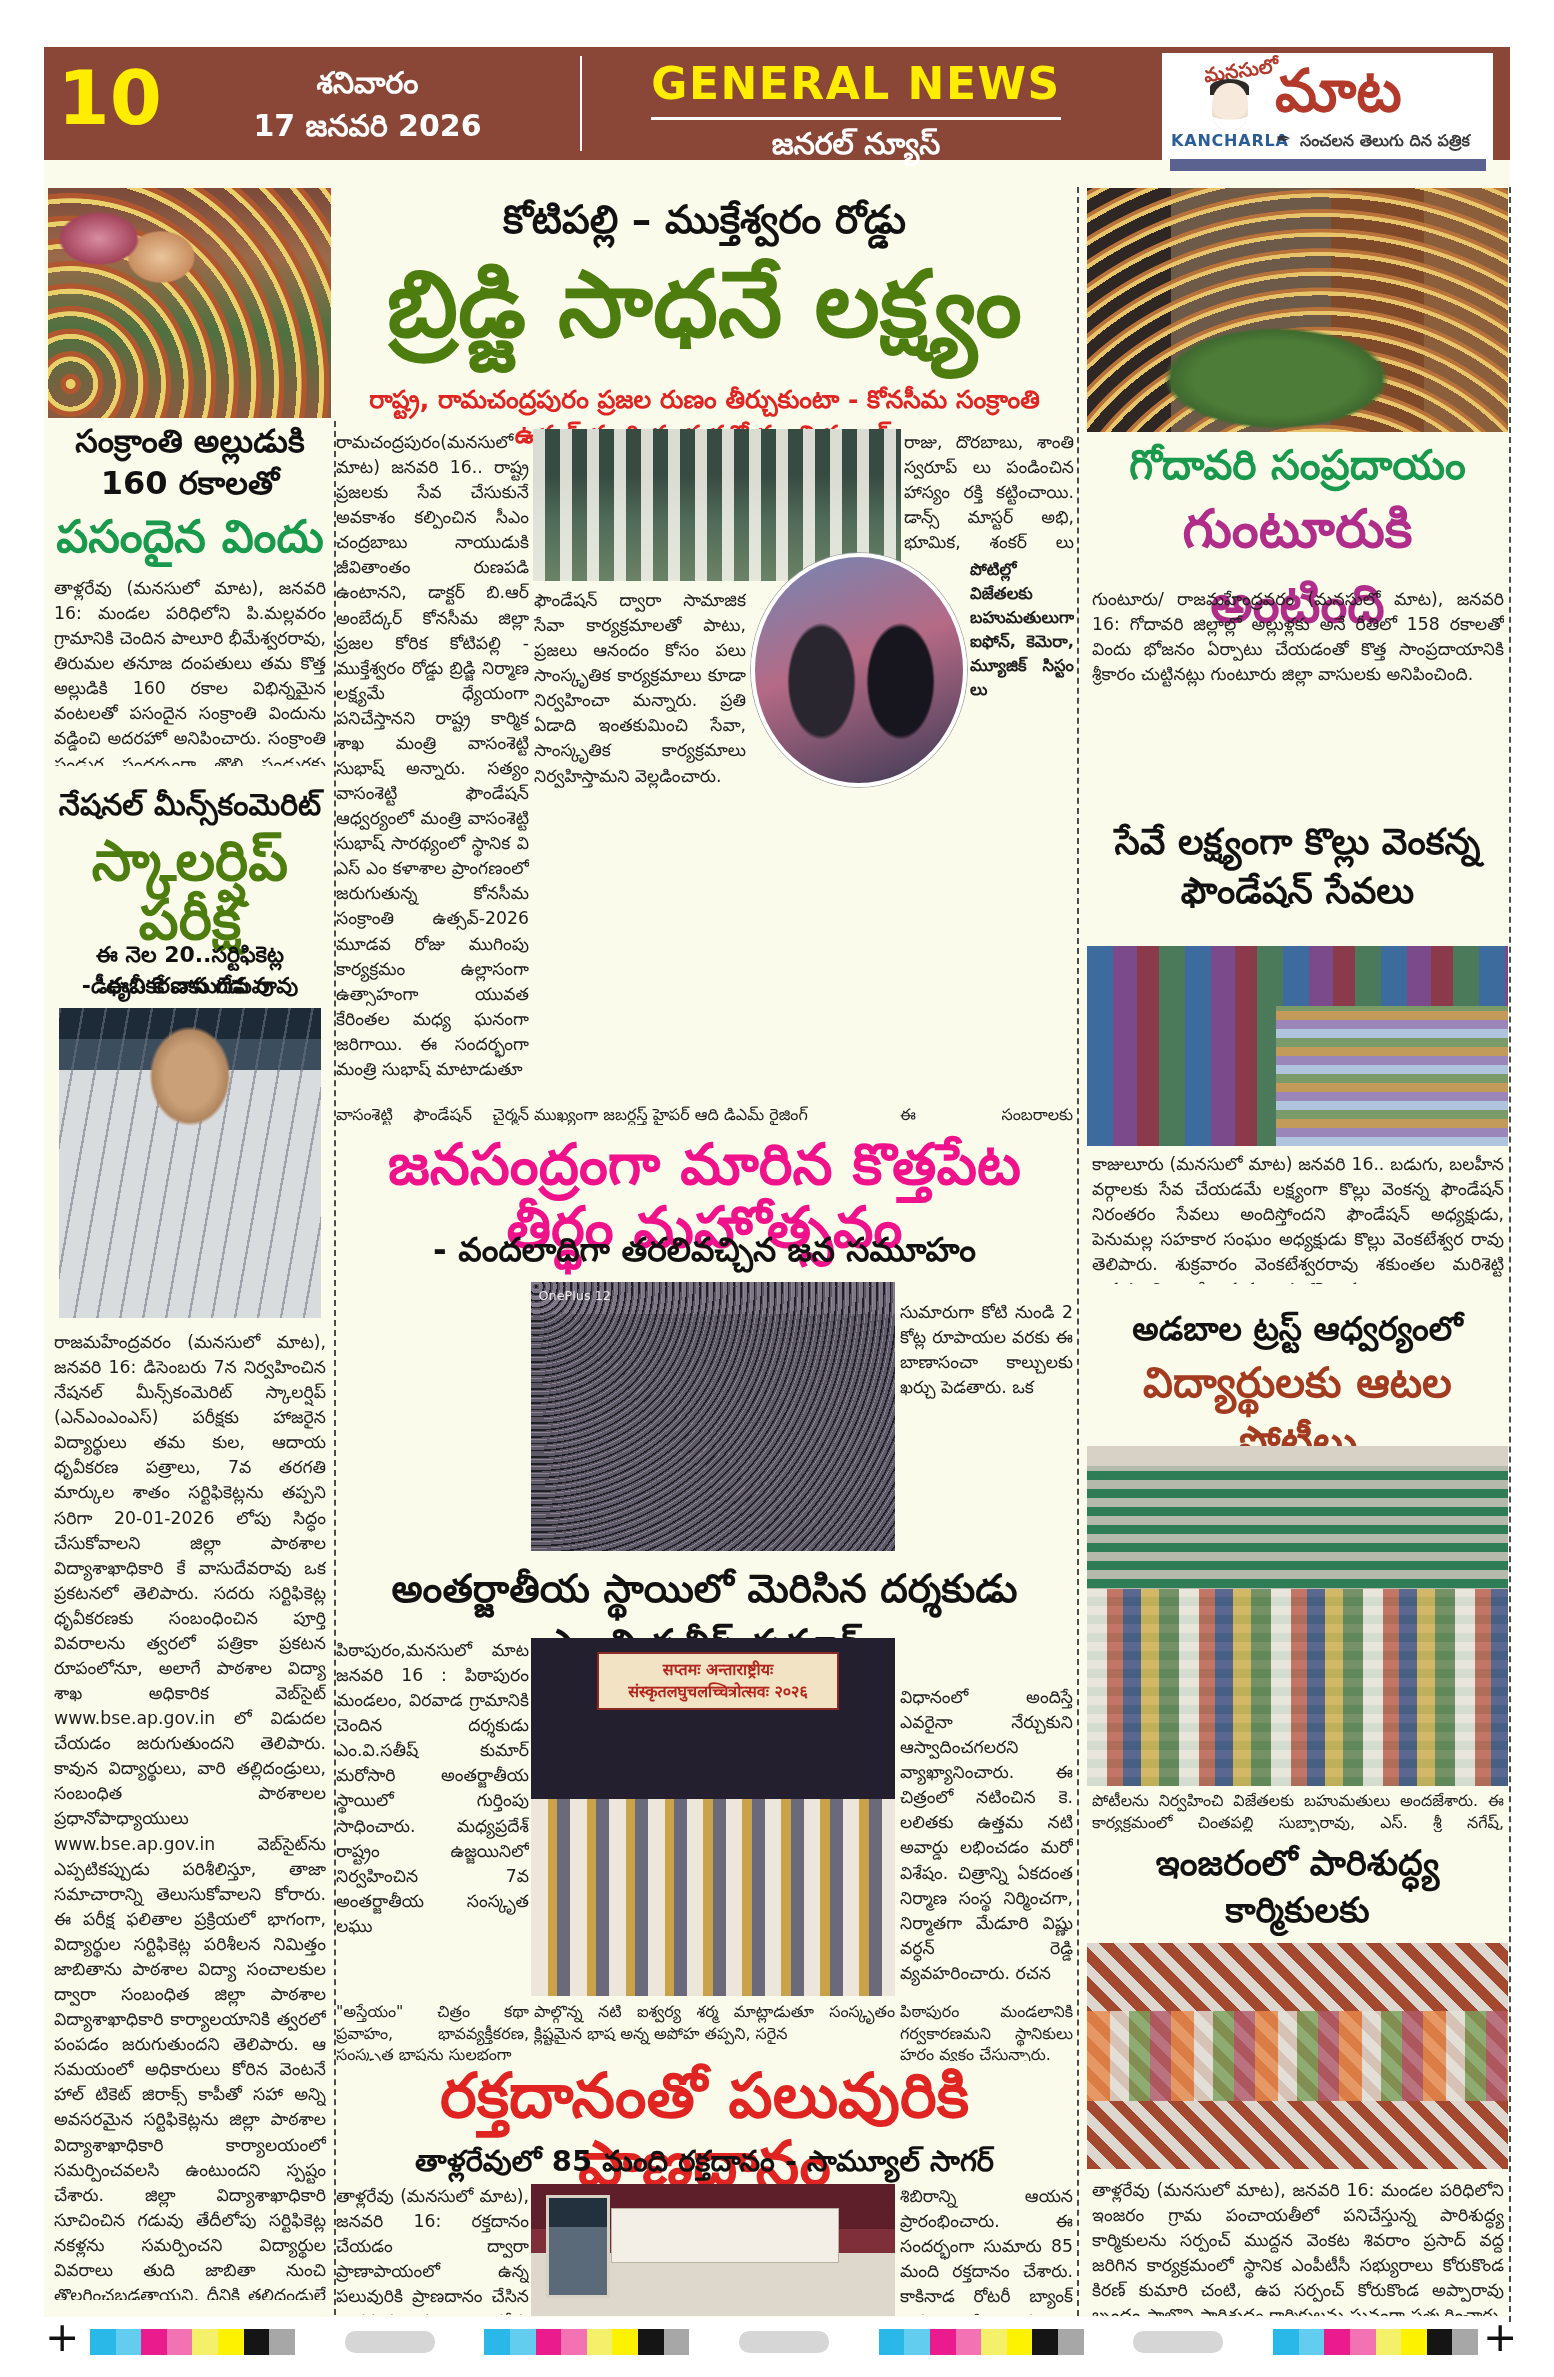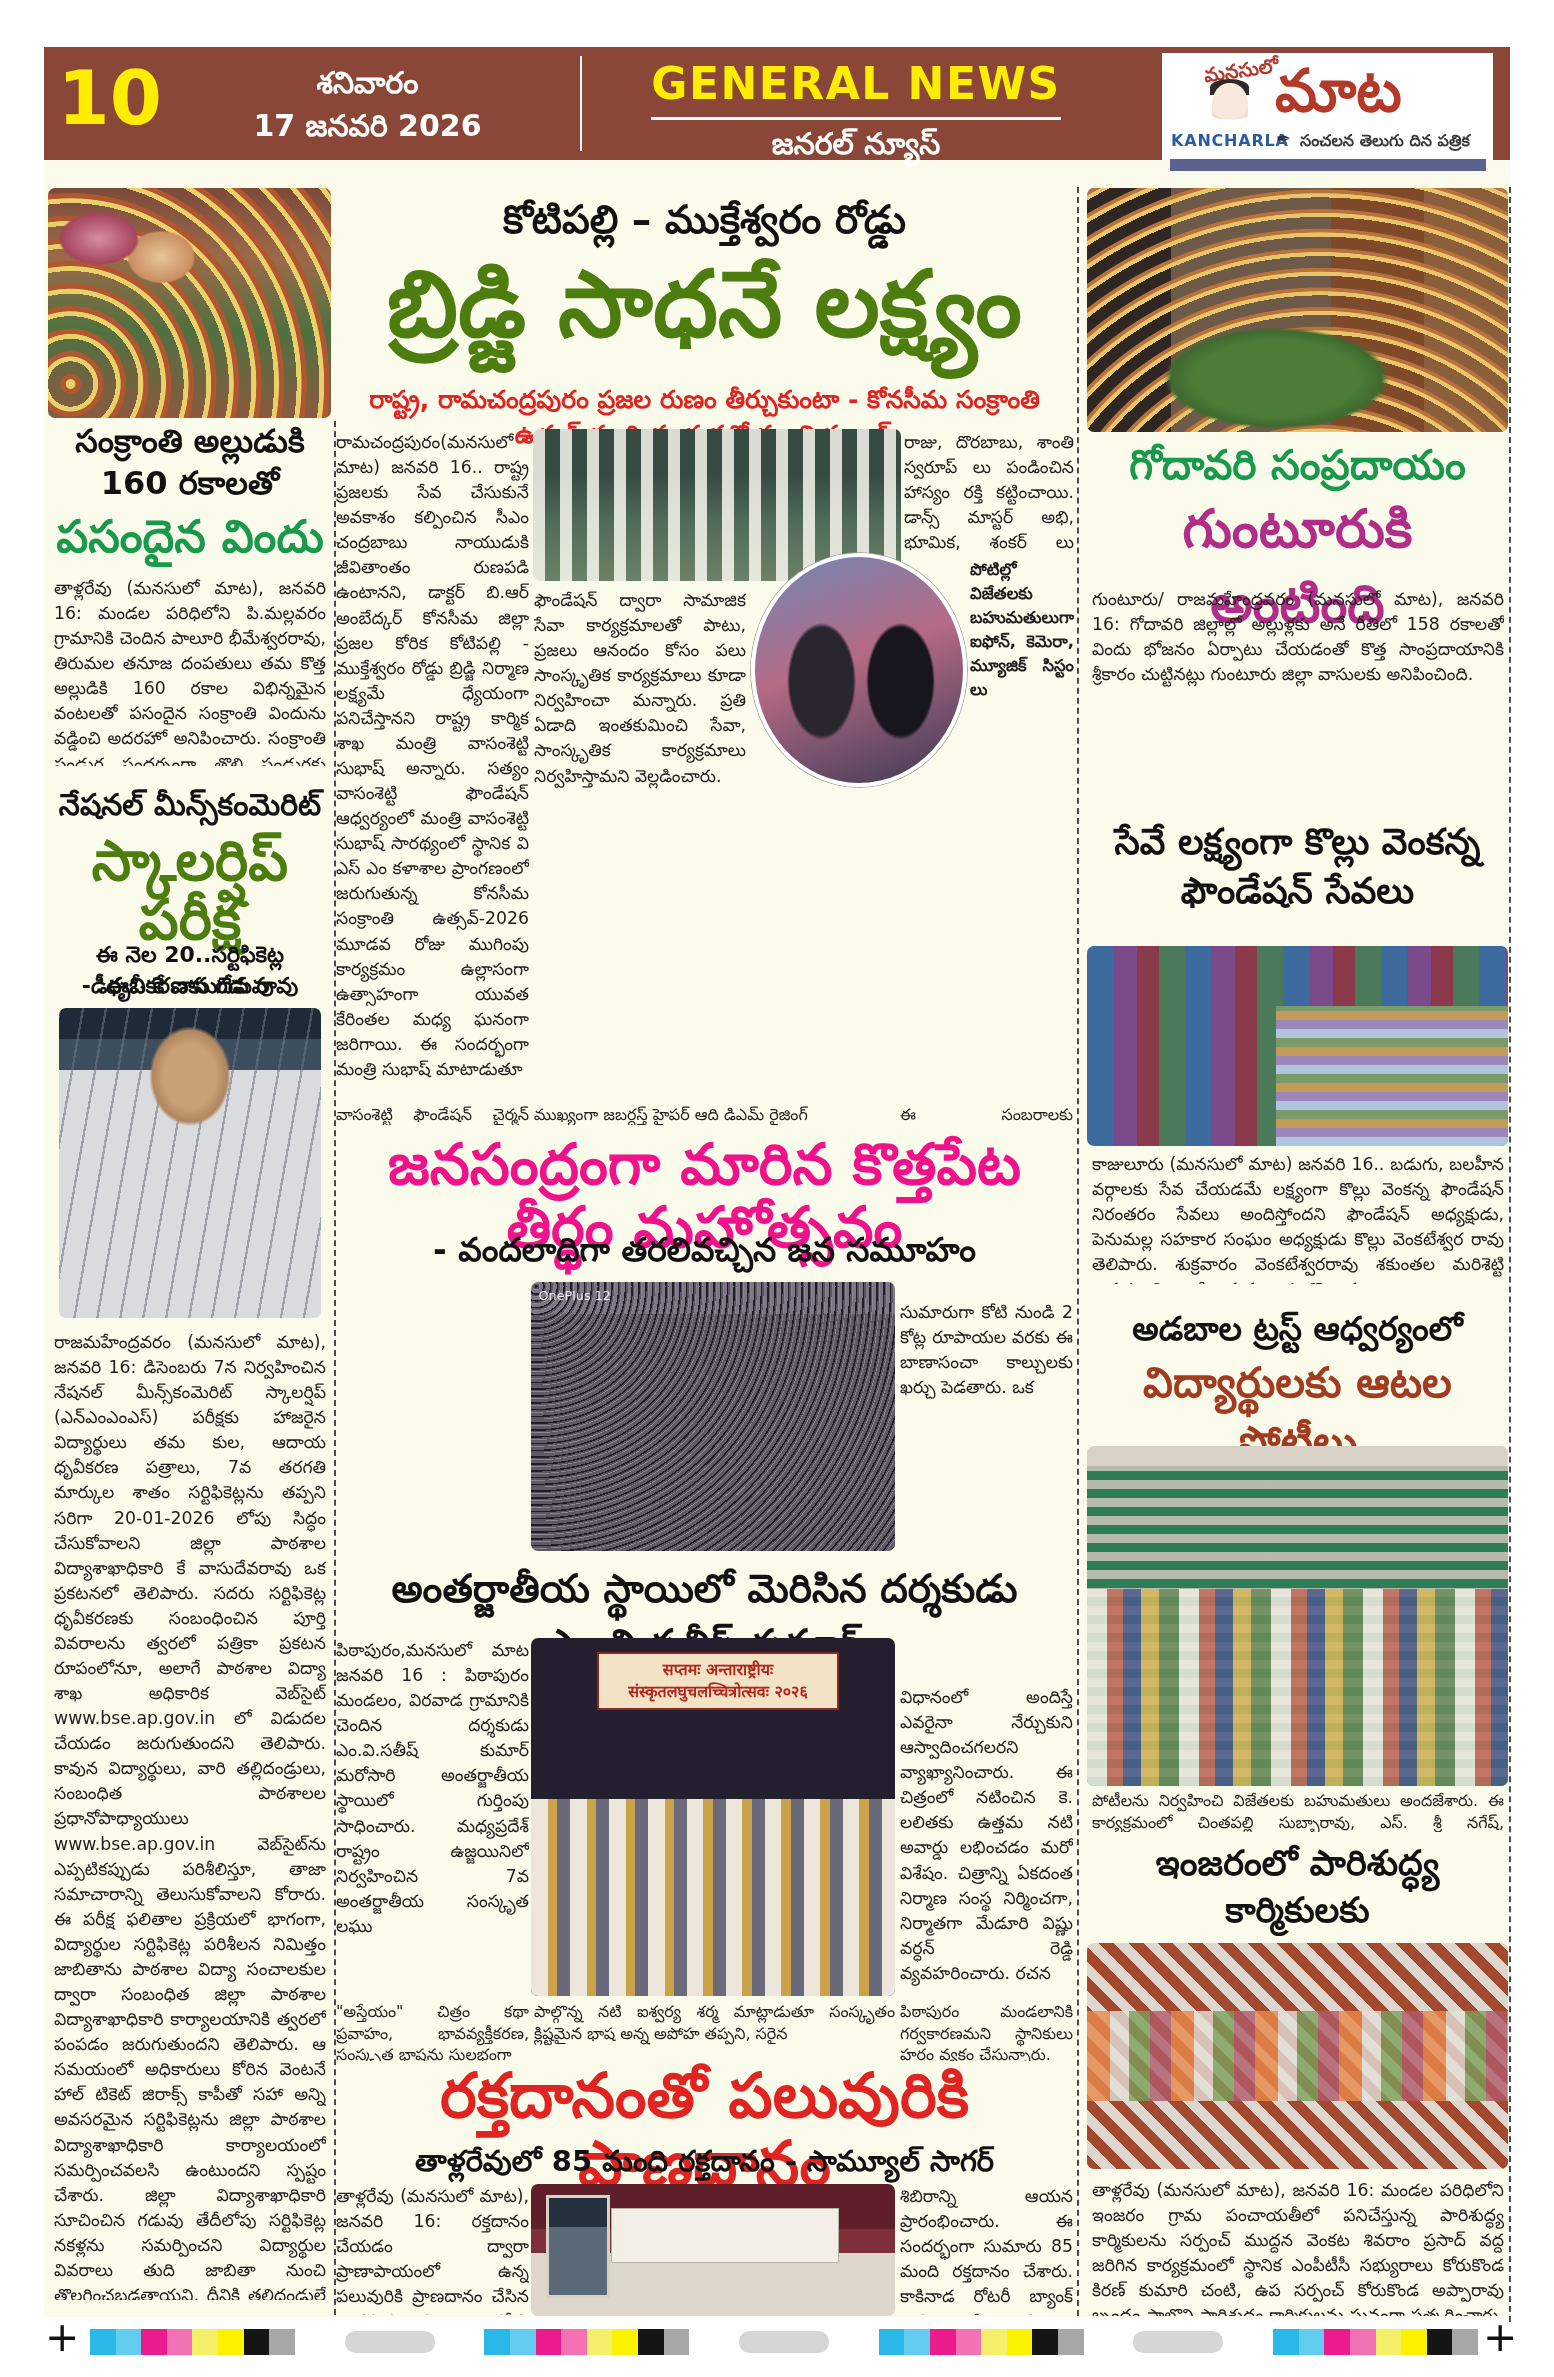--- a/index.html
+++ b/index.html
@@ -29,21 +29,21 @@
   .logo .face{position:absolute;left:50px;top:30px;width:36px;height:47px;border-radius:46% 46% 40% 40%;background:radial-gradient(circle at 50% 34%,#f7e9dc 55%,#e8d2bd 70%,#d9bfa4 100%);box-shadow:inset 0 -30px 0 -19.6px #ffffff;}
   .logo .hair{position:absolute;left:48px;top:25.6px;width:39px;height:16.5px;border-radius:50% 50% 0 0;background:#2e2a28;}
   .logo .title{position:absolute;left:113px;top:7.5px;font-size:59px;font-weight:bold;color:#b33a2a;line-height:1;}
   .logo .pub{position:absolute;left:9px;top:78px;font-size:16px;font-weight:bold;color:#2b5d9a;letter-spacing:0.8px;}
   .logo .pen{position:absolute;left:114px;top:75px;font-size:18px;color:#333;}
   .logo .tagb{position:absolute;left:138px;top:78px;font-size:16px;font-weight:bold;color:#3a3a3a;}
   .logo .strip{position:absolute;left:7.5px;bottom:-10.5px;width:316px;height:12px;background:#5c628f;}
   
   .vdash{border-left:2.3px dashed #4a4a4a;}
   
-  .ph{position:absolute;overflow:hidden;border-radius:7px;}
+  .ph{position:absolute;overflow:hidden;}
   .ph-feast{background:radial-gradient(68px 45px at 18% 22%,#d98ca0 0%,#a4455e 55%,transparent 60%),radial-gradient(53px 41px at 40% 30%,#e9c59a 0%,#c98f62 60%,transparent 65%),repeating-radial-gradient(circle at 22.6px 196px,#e9d06a 0 4.5px,#b0572f 5.3px 9.8px,transparent 10.5px 22.6px),linear-gradient(180deg,#7b4a3a 0%,#9c6a4a 30%,#4f7140 62%,#8a5a40 100%);}
   .ph-portrait{background:radial-gradient(68px 83px at 50% 22%,#caa078 0 38%,#b08660 55%,transparent 60%),repeating-linear-gradient(100deg,rgba(110,116,128,.55) 0 2.3px,transparent 2.3px 22.6px),linear-gradient(180deg,#1d2a38 0 10%,#3c4e5e 10% 20%,#d9dcdf 20% 100%);}
   .ph-stage{background:repeating-linear-gradient(90deg,rgba(248,246,238,.85) 0 12px,rgba(70,90,80,.25) 12px 27px),linear-gradient(180deg,#31463c 0 30%,#53705c 60%,#77906e 100%);}
   .ph-oval{border-radius:50%;border:4.5px solid #ffffff;background:radial-gradient(53px 90px at 32% 55%,#2a2630 0 60%,transparent 65%),radial-gradient(53px 90px at 70% 55%,#17151d 0 60%,transparent 65%),linear-gradient(160deg,#7287b5 0%,#b56a85 45%,#3c3a55 100%);box-shadow:0 0 0 0.8px #999;}
   .ph-crowd{background:repeating-radial-gradient(circle at 5.3px 4.5px,#1f2026 0 1.5px,#5a5561 1.5px 3px,#8d8594 3px 3.8px,transparent 3.8px 6.8px),linear-gradient(180deg,#7d7686 0 12%,#5f5a68 12% 100%);}
   .ph-dinner{background:radial-gradient(150px 68px at 45% 78%,#4d7c38 0 55%,#3f6a2f 70%,transparent 75%),repeating-radial-gradient(circle at 233px 421px,#e8c46a 0 3.8px,#b8723a 4.5px 7.5px,transparent 8.3px 19.6px),linear-gradient(90deg,#2e2723 0 20%,#6d5a48 20% 58%,#7e4a2a 58% 80%,#8b5f3c 80% 100%);}
   .ph-kollu{background:repeating-linear-gradient(90deg,#3d6b9e 0 25.6px,#7a4a8a 25.6px 50px,#8a3a4a 50px 72px,#4a7a5a 72px 98px),linear-gradient(180deg,transparent 0 55%,#cbb791 55% 100%);background-blend-mode:normal;}
   .ph-kollu:after{content:"";position:absolute;right:0;top:30%;width:55%;height:70%;background:repeating-linear-gradient(0deg,#b0c4de 0 9px,#9a86b8 9px 18px,#c29a5a 18px 27px,#7a9a6a 27px 36px);}
   .ph-adabala{background:linear-gradient(180deg,#d8d2c6 0 6%,transparent 6%),repeating-linear-gradient(0deg,#2f7d57 0 9px,#25624426 9px 18px),#cfc9bf;}
   .ph-adabala:after{content:"";position:absolute;left:0;bottom:0;width:100%;height:58%;background:repeating-linear-gradient(90deg,#f1ede4 0 19.6px,#c56a5a 19.6px 36px,#4a5a8a 36px 54px,#d8b85a 54px 72px,#6a8a5a 72px 92px);opacity:.85;}

